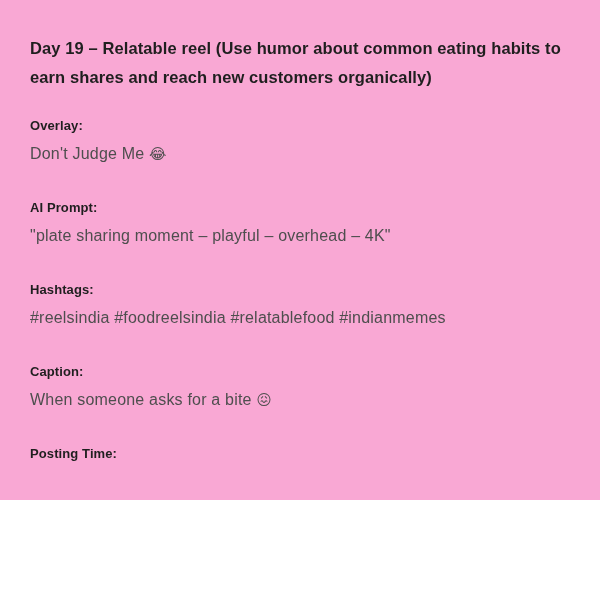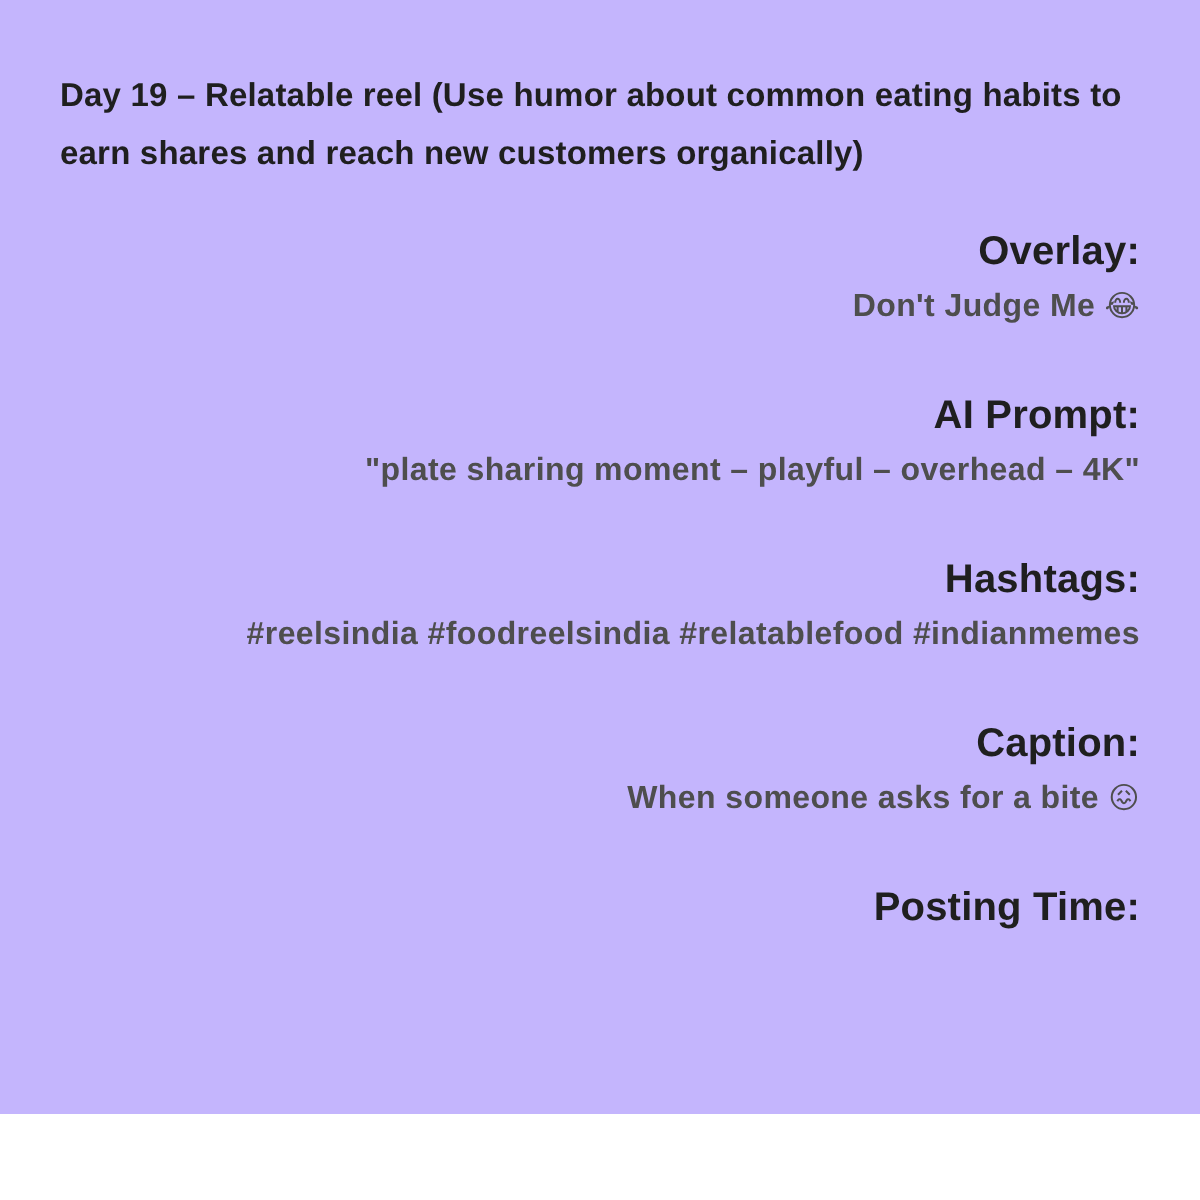--- a/index.html
+++ b/index.html
@@ -10,53 +10,51 @@
   body {
     width: 600px;
     height: 600px;
     font-family: "Liberation Sans", "DejaVu Sans", sans-serif;
     -webkit-font-smoothing: antialiased;
     overflow: hidden;
   }
   .page {
     box-sizing: border-box;
     width: 600px;
-    height: 557px;
+    height: 500px;
     padding: 34px 30px 0 30px;
-    background: #c4b5fd;
+    background: #f9a8d4;
   }
   .heading {
     margin: 0 0 20px 0;
     max-width: 545px;
     font-size: 16.5px;
     font-weight: 700;
     line-height: 29px;
     color: #1f1f1f;
     letter-spacing: 0.1px;
   }
   .section {
     margin: 0 0 26px 0;
   }
   .label {
     margin: 0;
-    font-size: 20px;
+    font-size: 13px;
     font-weight: 700;
     line-height: 28px;
     color: #1f1f1f;
     letter-spacing: 0.1px;
-    text-align: right;
   }
   .value {
     margin: 0;
     font-size: 16px;
-    font-weight: 700;
+    font-weight: 400;
     line-height: 28px;
     color: #4e4e4e;
     letter-spacing: 0.2px;
-    text-align: right;
   }
   .emoji {
     font-size: 15px;
     line-height: 28px;
   }
 </style>
 </head>
 <body>
 
 <div class="page">

